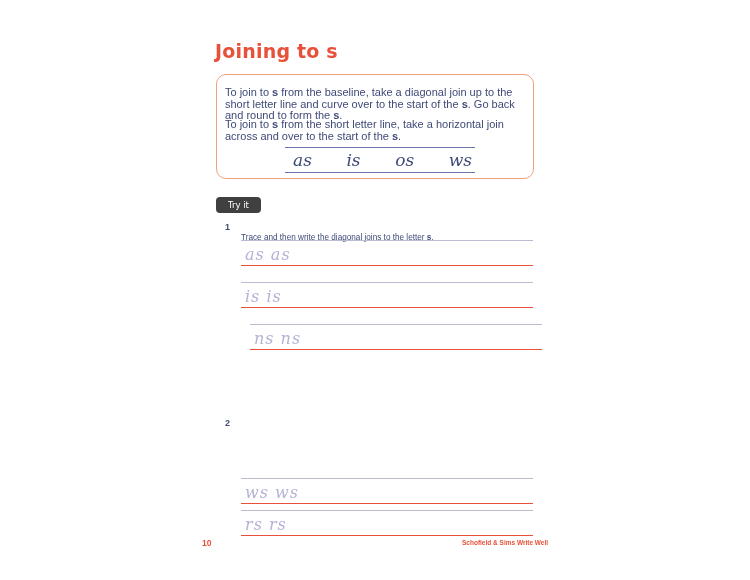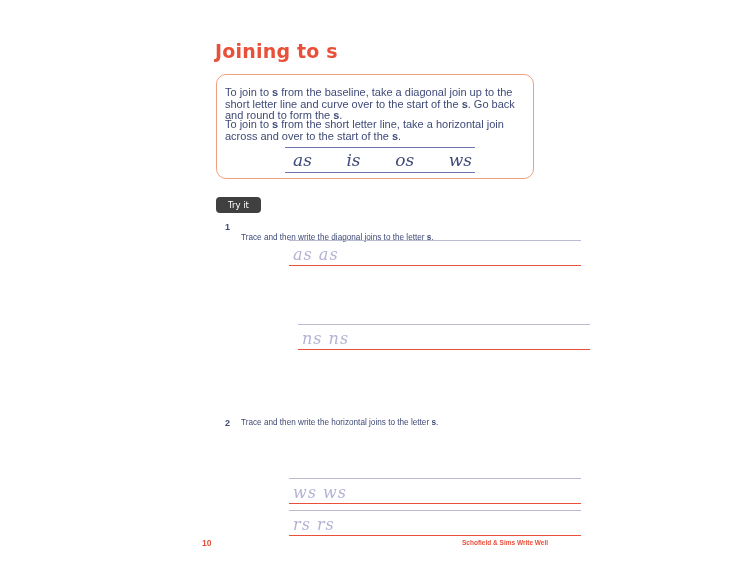--- a/index.html
+++ b/index.html
@@ -121,21 +121,20 @@
     font-size: 8.2px;
     color: #3f4a78;
   }
   .ex-text b { font-weight: bold; }
 
   
   .write-block {
     position: absolute;
     width: 292px;
     height: 26px;
-    margin-left: 48px;
   }
   .write-block .g-top,
   .write-block .g-bottom {
     position: absolute;
     left: 0; width: 292px;
     border-top: 1px solid #b9bcd0;
   }
   .write-block .g-top { top: 0; }
   .write-block .g-bottom { top: 25px; border-top: 1px solid #e8503a; }
   .write-block .ghost {
@@ -203,32 +202,34 @@
   <div class="ex-text" style="left:241px; top:222px; width:300px;margin-top:11px;">
     <span>Trace and then write the diagonal joins to the letter </span><b>s</b><span>.</span>
   </div>
 
   <div class="write-block" style="left:241px; top:240px;">
     <div class="g-top"></div>
     <div class="ghost">as  as</div>
     <div class="g-bottom"></div>
   </div>
 
+  <div class="write-block" style="left:241px; top:282px;">
+    <div class="g-top"></div>
+    <div class="ghost">is  is</div>
+    <div class="g-bottom"></div>
+  </div>
 
   <div class="write-block" style="left:250px; top:324px;">
     <div class="g-top"></div>
     <div class="ghost">ns  ns</div>
     <div class="g-bottom"></div>
   </div>
 
 
   <div class="ex-num" style="left:225px; top:418px;">2</div>
-  <div class="ex-text" style="left:241px; top:418px; width:300px;">
-    <span>Trace and then write the horizontal joins to the letter </span><b>s</b><span>.</span>
-  </div>
 
 
   <div class="write-block" style="left:241px; top:510px;">
     <div class="g-top"></div>
     <div class="ghost">rs  rs</div>
     <div class="g-bottom"></div>
   </div>
 
   <div class="write-block" style="left:241px; top:478px;">
     <div class="g-top"></div>

